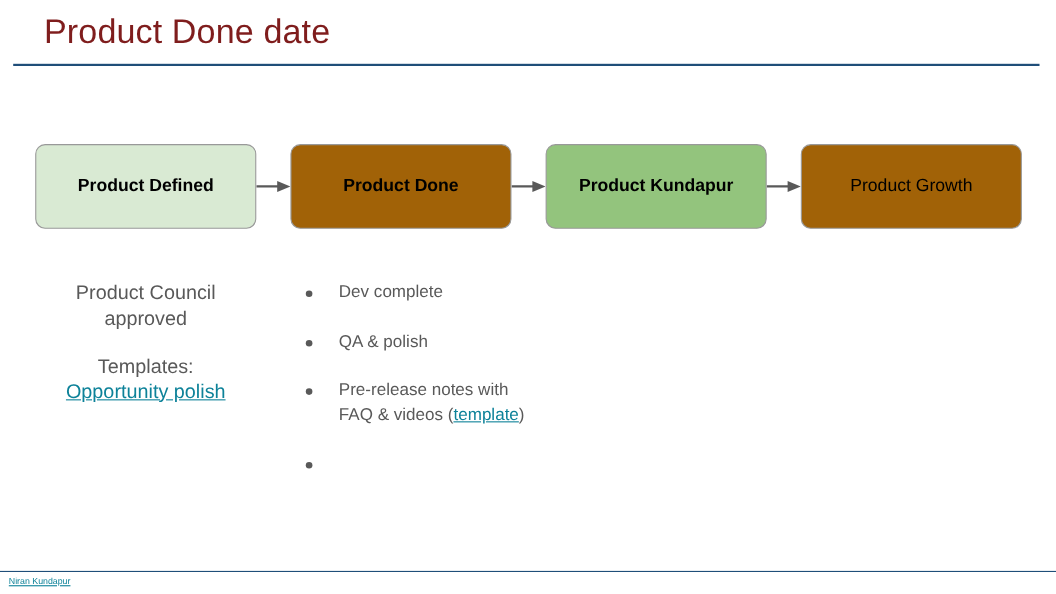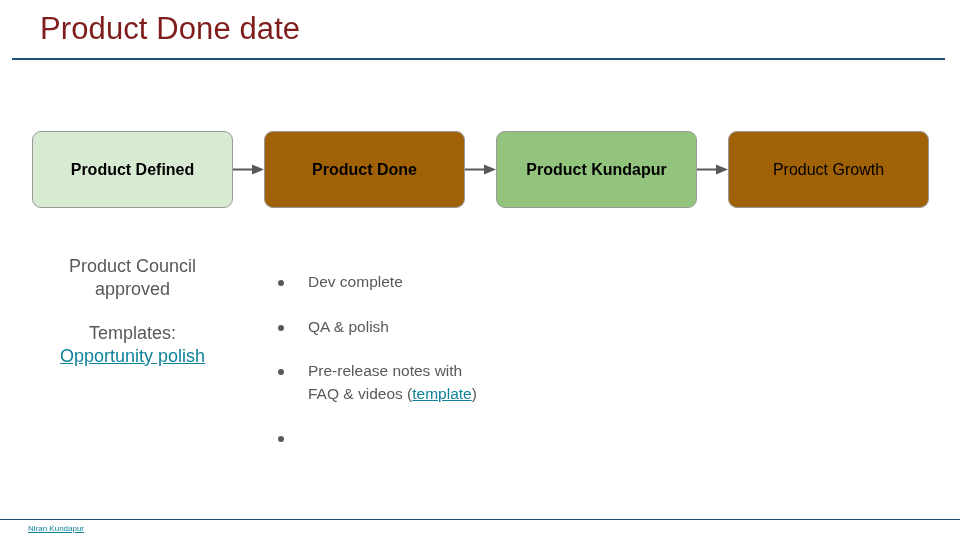--- a/index.html
+++ b/index.html
@@ -106,21 +106,20 @@
     color: #0d8299;
     text-decoration: underline;
   }
 
   
   #col-done {
     position: absolute;
     left: 264px;
     top: 255px;
     width: 215px;
-    margin-top: 16px;
   }
   ul.bullets {
     list-style: none;
     margin: 0;
     padding: 0;
   }
   ul.bullets > li {
     position: relative;
     padding-left: 44px;
     margin-bottom: 22px;
@@ -152,21 +151,20 @@
   }
   #footer-credit {
     position: absolute;
     left: 8px;
     top: 523px;
     font-size: 8px;
     line-height: 11px;
     color: #0d8299;
     text-decoration: underline;
     white-space: nowrap;
-    margin-left: 20px;
   }
 </style>
 </head>
 <body>
 
 <div id="slide">
 
   <div id="slide-title">Product Done date</div>
   <div id="title-rule"></div>
 

